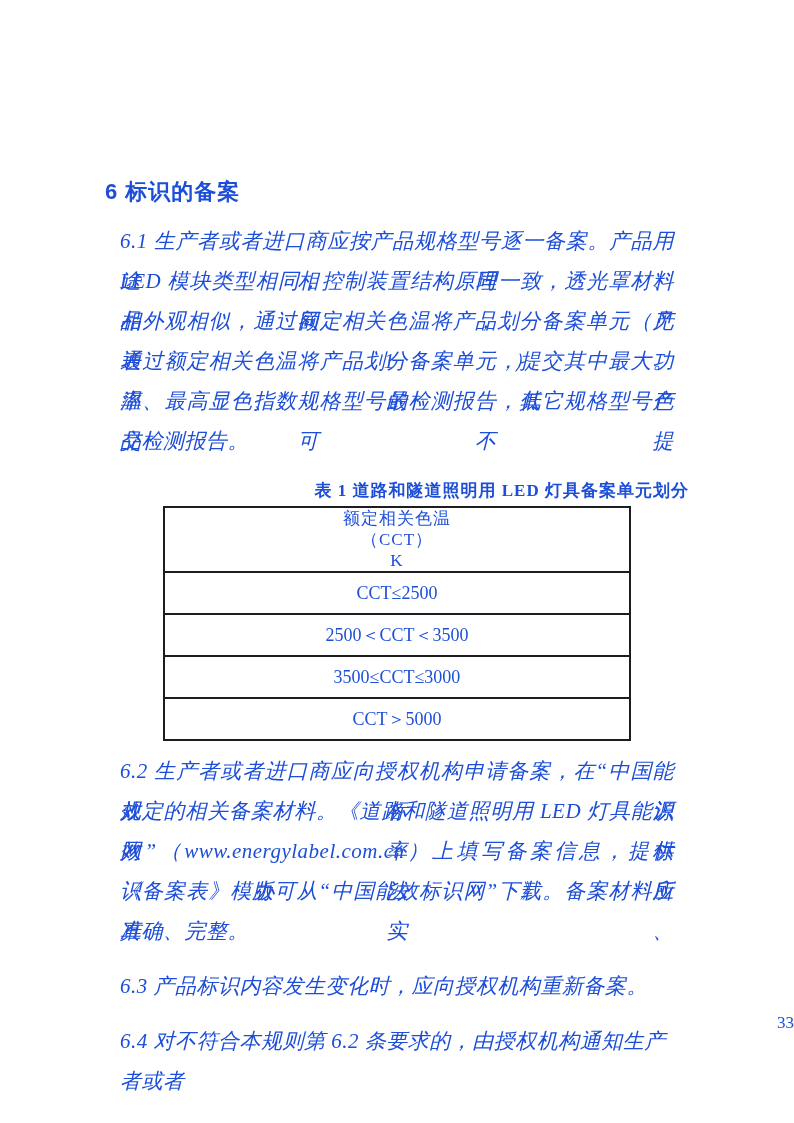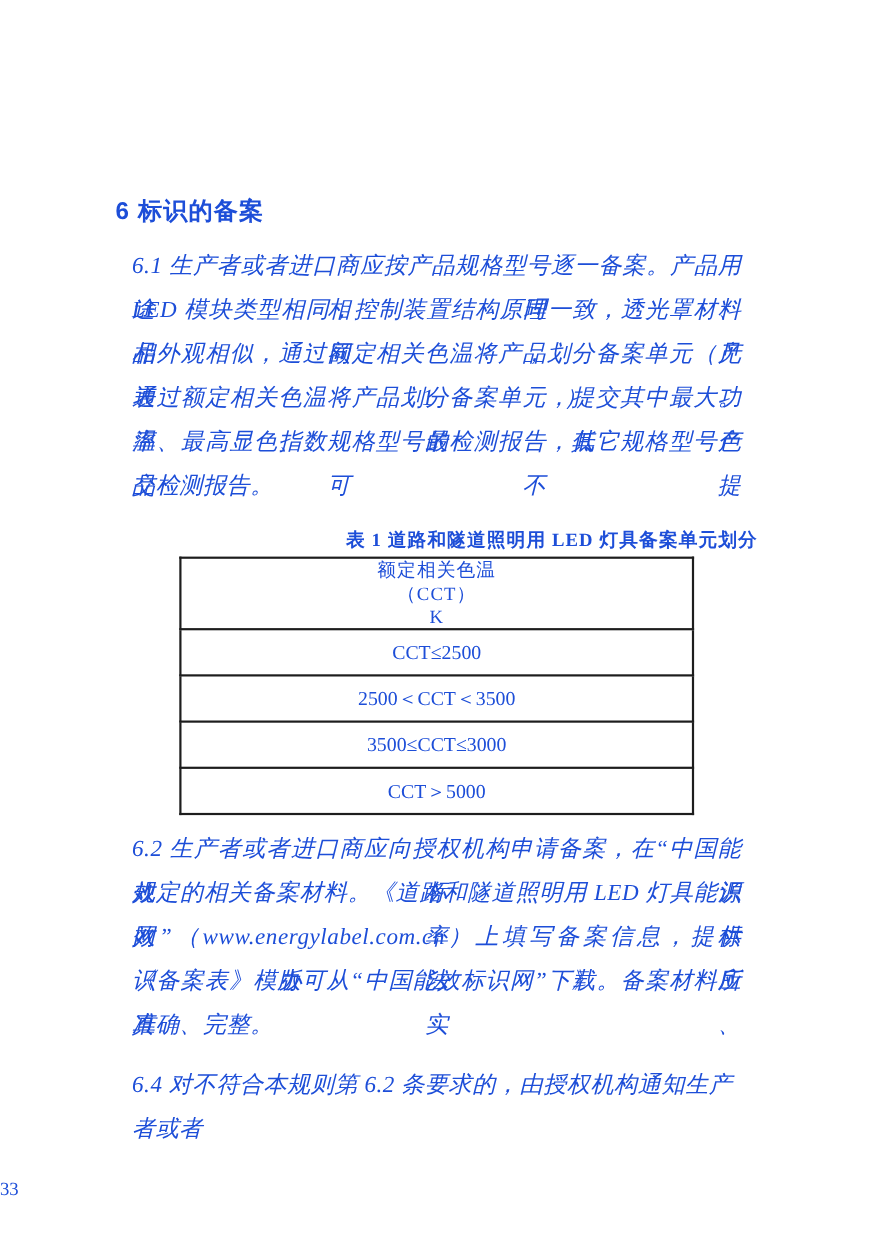--- a/index.html
+++ b/index.html
@@ -64,24 +64,24 @@
     vertical-align: middle;
     font-size: 18px;
     padding: 0;
   }
   td.header-cell { height: 63px; }
   .hline { line-height: 21px; font-size: 17px; letter-spacing: 1px; }
   td.range-cell { height: 40px; }
   .para-62 { margin-top: 10px; }
   .page-number {
     position: absolute;
-    top: 1071px;
+    top: 1013px;
     left: 0;
     width: 100%;
-    text-align: left;
+    text-align: right;
     font-size: 17px;
   }
 </style>
 </head>
 <body>
 
 <div class="page">
   <div class="content">
 
     <div class="section-heading">6 标识的备案</div>
@@ -122,20 +122,23 @@
     </table>
 
     <div class="para para-62">
       <div class="line">6.2 生产者或者进口商应向授权机构申请备案，在“中国能效标识</div>
       <div class="line">规定的相关备案材料。《道路和隧道照明用 LED 灯具能源效率标</div>
       <div class="line">网”（www.energylabel.com.cn）上填写备案信息，提供《办法》所</div>
       <div class="line">识备案表》模版可从“中国能效标识网”下载。备案材料应真实、</div>
       <div class="line last">准确、完整。</div>
     </div>
 
+    <div class="para">
+      <div class="line last">6.3 产品标识内容发生变化时，应向授权机构重新备案。</div>
+    </div>
 
     <div class="para">
       <div class="line last">6.4 对不符合本规则第 6.2 条要求的，由授权机构通知生产者或者</div>
     </div>
 
   </div>
 
   <div class="page-number">33</div>
 </div>
 

